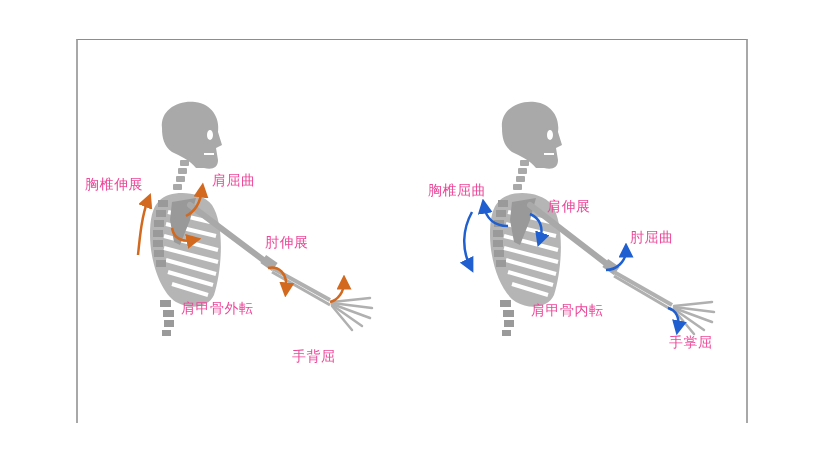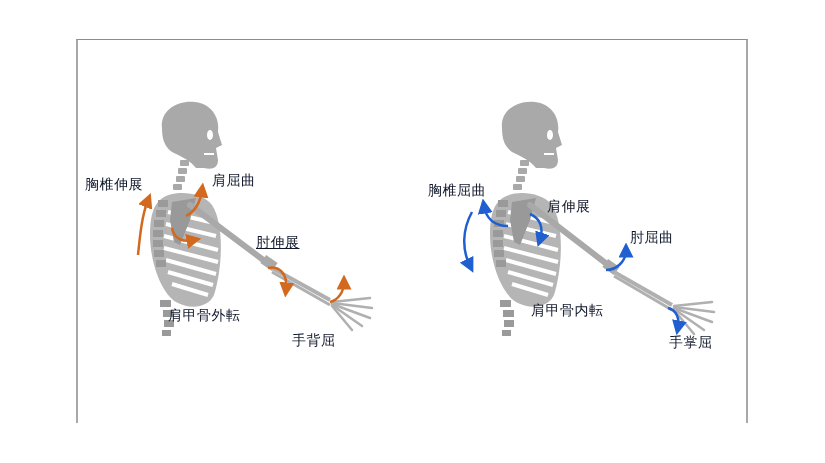--- a/index.html
+++ b/index.html
@@ -2,21 +2,21 @@
 <html><head>
   <meta charset="utf-8">
   <style>
     html, body { margin: 0; padding: 0; background: #ffffff; }
     body { width: 825px; height: 463px; position: relative; overflow: hidden;
            font-family: "DejaVu Sans", "Liberation Sans", sans-serif; }
     .frame { position: absolute; left: 76px; top: 39px; width: 672px; height: 384px;
              border-left: 2px solid #a8a8a8; border-right: 2px solid #a8a8a8;
              border-top: 1px solid #5fae5a; box-sizing: border-box; }
     svg.fig { position: absolute; left: 0; top: 0; }
-    .label { position: absolute; font-size: 14px; color: #0f172a; white-space: nowrap; letter-spacing: 0.5px; }
+    .label { position: absolute; font-size: 14px; color: #ec4899; white-space: nowrap; letter-spacing: 0.5px; }
   </style>
 </head>
 <body>
 
 <div class="frame"></div>
 
 <svg class="fig" width="825" height="463" viewBox="0 0 825 463">
   <defs>
     <marker id="ah-o" markerWidth="6" markerHeight="6" refX="3" refY="3" orient="auto">
       <path d="M0,0 L6,3 L0,6 Z" fill="#d2691e"></path>
@@ -138,21 +138,21 @@
       <path d="M508,226 C494,226 486,218 484,206" marker-end="url(#ah-b)"></path>
       <path d="M530,214 C540,218 544,228 540,240" marker-end="url(#ah-b)"></path>
       <path d="M606,270 C616,270 626,262 626,250" marker-end="url(#ah-b)"></path>
       <path d="M668,308 C676,310 680,318 678,328" marker-end="url(#ah-b)"></path>
     </g>
   </g>
 </svg>
 
 <div class="label" style="left:85px; top:176px;">胸椎伸展</div>
 <div class="label" style="left:212px; top:172px;">肩屈曲</div>
-<div class="label" style="left:256px; top:234px;text-decoration:underline;">肘伸展</div>
-<div class="label" style="left:168px; top:300px;margin-top:7px;">肩甲骨外転</div>
-<div class="label" style="left:292px; top:332px;text-align:center;">手背屈</div>
+<div class="label" style="left:265px; top:234px;">肘伸展</div>
+<div class="label" style="left:181px; top:300px;">肩甲骨外転</div>
+<div class="label" style="left:292px; top:348px;text-align:center;">手背屈</div>
 
 <div class="label" style="left:428px; top:182px;">胸椎屈曲</div>
 <div class="label" style="left:547px; top:198px;">肩伸展</div>
 <div class="label" style="left:606px; top:229px;margin-left:24px;">肘屈曲</div>
 <div class="label" style="left:531px; top:302px;text-align:right;">肩甲骨内転</div>
 <div class="label" style="left:630px; top:334px;margin-left:39px;">手掌屈</div>
 
 </body></html>

